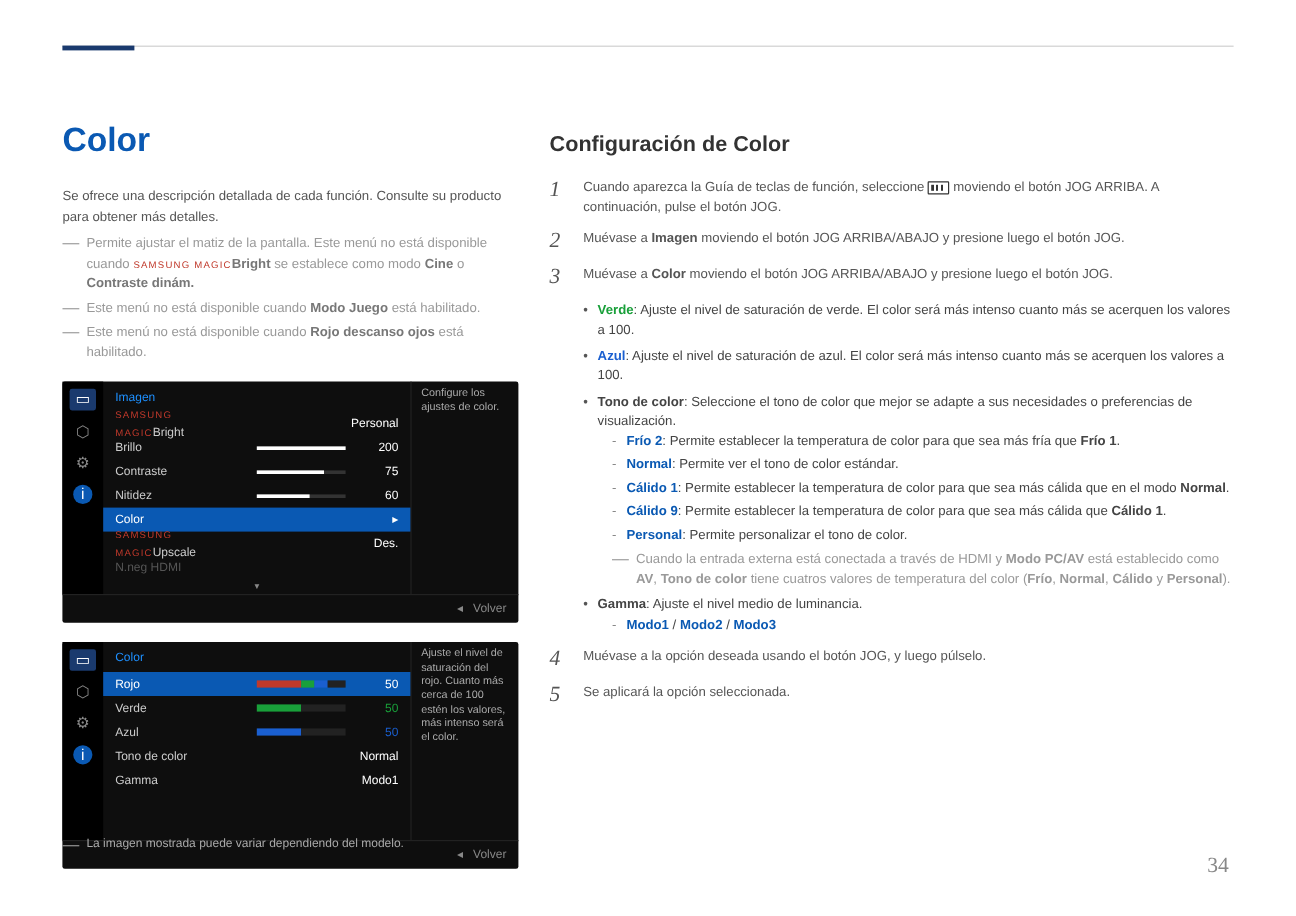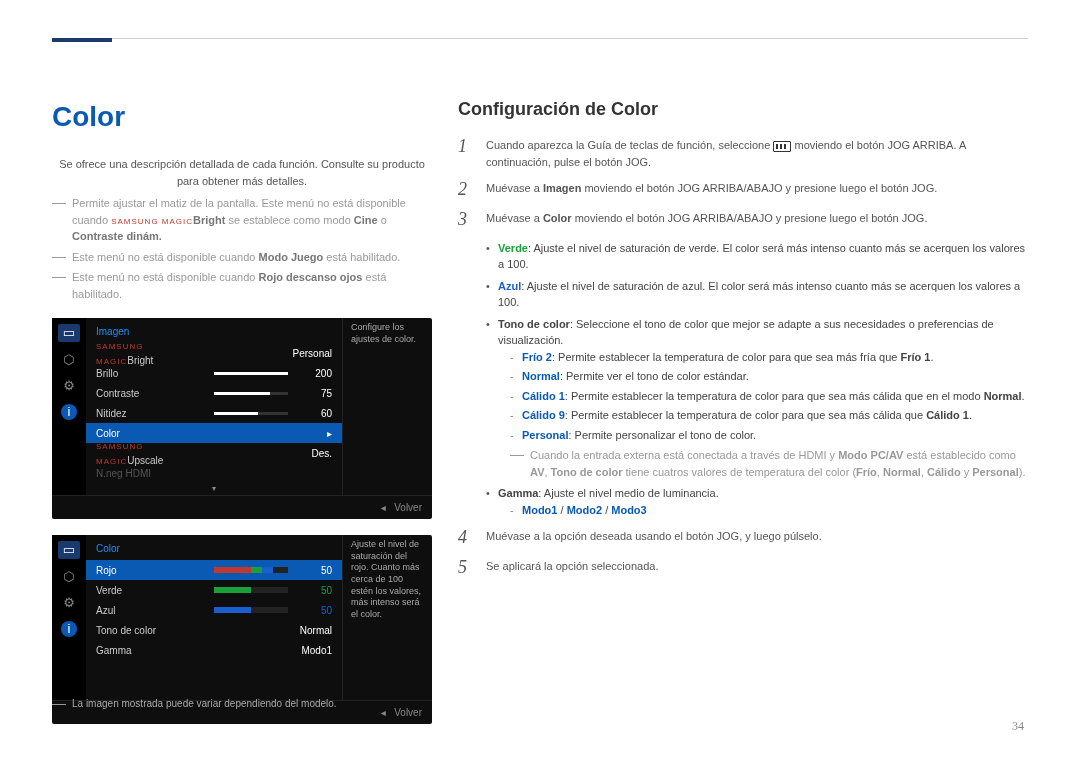--- a/index.html
+++ b/index.html
@@ -10,26 +10,26 @@
     background: #fff;
     color: #444;
     font-size: 11px;
     line-height: 1.5;
     position: relative;
   }
   .top-bar { position:absolute; top:38px; left:52px; right:52px; height:1px; background:#d0d0d0; }
   .top-tab { position:absolute; top:38px; left:52px; width:60px; height:4px; background:#1a3a6e; }
 
   .left-col { position:absolute; left:52px; top:96px; width:380px; }
-  .right-col { position:absolute; left:458px; top:96px; width:570px; }
+  .right-col { position:absolute; left:458px; top:107px; width:570px; }
 
   .h1 { font-size:28px; font-weight:600; color:#0a59b3; margin-bottom:18px; }
   .h2 { font-size:18px; font-weight:600; color:#333; margin-bottom:14px; }
 
-  .para { color:#555; margin-bottom:6px;text-align:center; }
+  .para { color:#555; margin-bottom:6px; }
   .note-line { display:flex; gap:6px; color:#999; margin-top:4px; }
   .note-dash { color:#999; font-size:14px; line-height:14px; }
   .strong { font-weight:700; color:#777; }
   .brand { color:#c0392b; font-weight:400; font-size:8px; letter-spacing:1px; }
 
   .osd { background:#0e0e0e; border-radius:2px; margin-top:16px; color:#ccc; font-size:10px; }
   .osd-inner { display:flex; }
   .osd-side { width:34px; background:#000; display:flex; flex-direction:column; align-items:center; padding:6px 0; gap:10px;}
   .osd-side .ic { width:16px; height:16px; display:flex; align-items:center; justify-content:center; font-size:13px; color:#888;}
   .osd-side .ic.sel { background:#1a3a6e; color:#fff; border-radius:2px; width:22px; height:18px;}
@@ -58,21 +58,21 @@
   ul.bullets > li::before { content:"•"; position:absolute; left:0; color:#555; }
   ul.dashes { list-style:none; margin-left:12px; }
   ul.dashes > li { position:relative; padding-left:12px; margin-bottom:3px; }
   ul.dashes > li::before { content:"-"; position:absolute; left:0; color:#888; }
   .bold { font-weight:700; }
   .blue { color:#0a59b3; font-weight:700;}
   .red { color:#c0392b; font-weight:700;}
   .green { color:#19a03a; font-weight:700;}
   .azul { color:#1a5fd0; font-weight:700;}
   .footnote { position:absolute; left:52px; bottom:52px; color:#aaa; font-size:10px; display:flex; gap:6px;}
-  .pagenum { position:absolute; right:56px; bottom:28px; font-size:12px; color:#888; font-family:Georgia, serif;}
+  .pagenum { position:absolute; right:56px; bottom:28px; font-size:18px; color:#888; font-family:Georgia, serif;}
 </style>
 </head>
 <body>
 
 <div class="top-bar"></div>
 <div class="top-tab"></div>
 
 <div class="left-col">
   <div class="h1">Color</div>
   <p class="para">Se ofrece una descripción detallada de cada función. Consulte su producto para obtener más detalles.</p>

